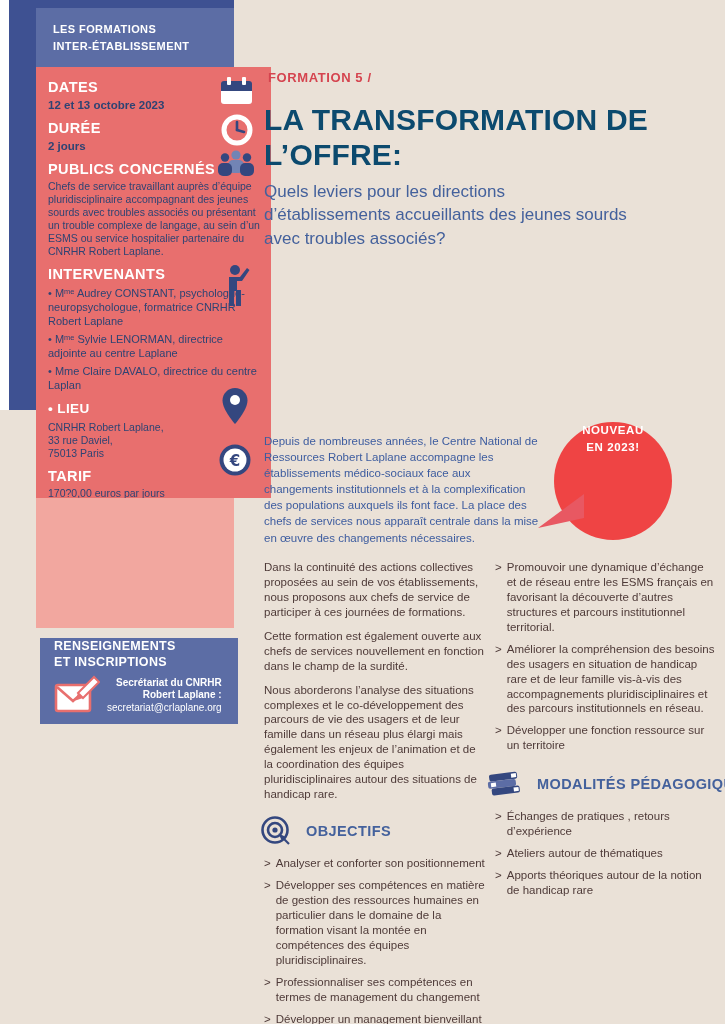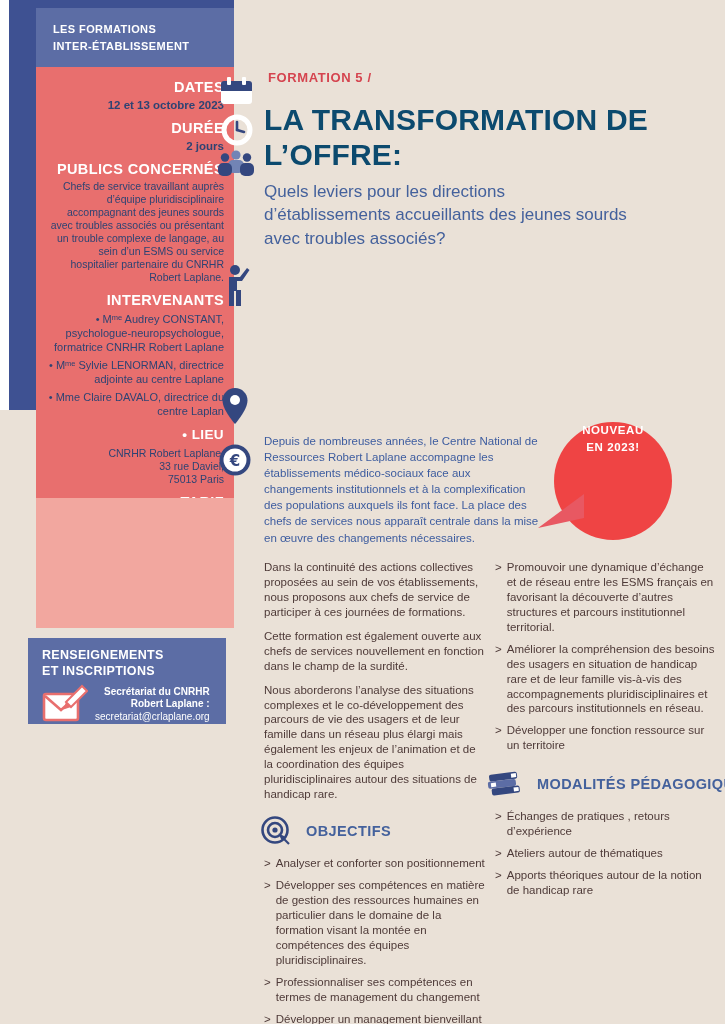--- a/index.html
+++ b/index.html
@@ -17,36 +17,36 @@
   .top-navy-bar{left:36px;top:0;width:198px;height:8px;background:#3E5192;}
 
   .tag-box{
     left:36px;top:8px;width:198px;height:59px;background:#5C6DA5;
     color:#fff;box-sizing:border-box;padding:13px 8px 0 17px;
     font-size:11px;letter-spacing:.4px;line-height:1.5;font-weight:bold;
   }
 
   
   .sidebar{
-    left:36px;top:67px;width:198px;height:431px;background:#E86F6E;
-    box-sizing:border-box;padding:12px 10px 0 12px;text-align:right;
+    left:36px;top:67px;width:235px;height:431px;background:#E86F6E;
+    box-sizing:border-box;padding:12px 10px 0 12px;text-align:left;
     color:#2E4373;
   }
   .sb-label{color:#ffffff;font-weight:bold;font-size:14.5px;letter-spacing:.4px;line-height:1.15;}
   .sb-value{font-size:10.5px;line-height:1.24;margin-top:2px;}
   .sb-value.bold{font-weight:bold;font-size:11.5px;}
   .sb-sec{margin-bottom:8px;}
   .sb-item{font-size:11px;line-height:1.24;margin-top:5px;}
 
   .pink-block{left:36px;top:498px;width:198px;height:130px;background:#F2A79F;}
 
   
   .contact{
-    left:28px;top:638px;width:198px;height:86px;background:#5C6DA5;
-    box-sizing:border-box;padding:9px 10px 0 14px;color:#fff;
+    left:40px;top:638px;width:198px;height:86px;background:#5C6DA5;
+    box-sizing:border-box;padding:0 10px 0 14px;color:#fff;
   }
   .contact-title{font-size:12.5px;font-weight:bold;letter-spacing:.3px;line-height:1.3;}
   .contact-row{display:flex;gap:7px;margin-top:4px;align-items:flex-start;}
   .contact-text{font-size:10px;line-height:1.28;padding-top:2px;text-align:right;}
   .contact-text .b{font-weight:bold;}
 
   
   .kicker{left:268px;top:70px;color:#D5444F;font-weight:bold;font-size:13px;letter-spacing:.6px;}
   .title{
     left:264px;top:102px;width:460px;color:#0c4a6e;font-weight:bold;

